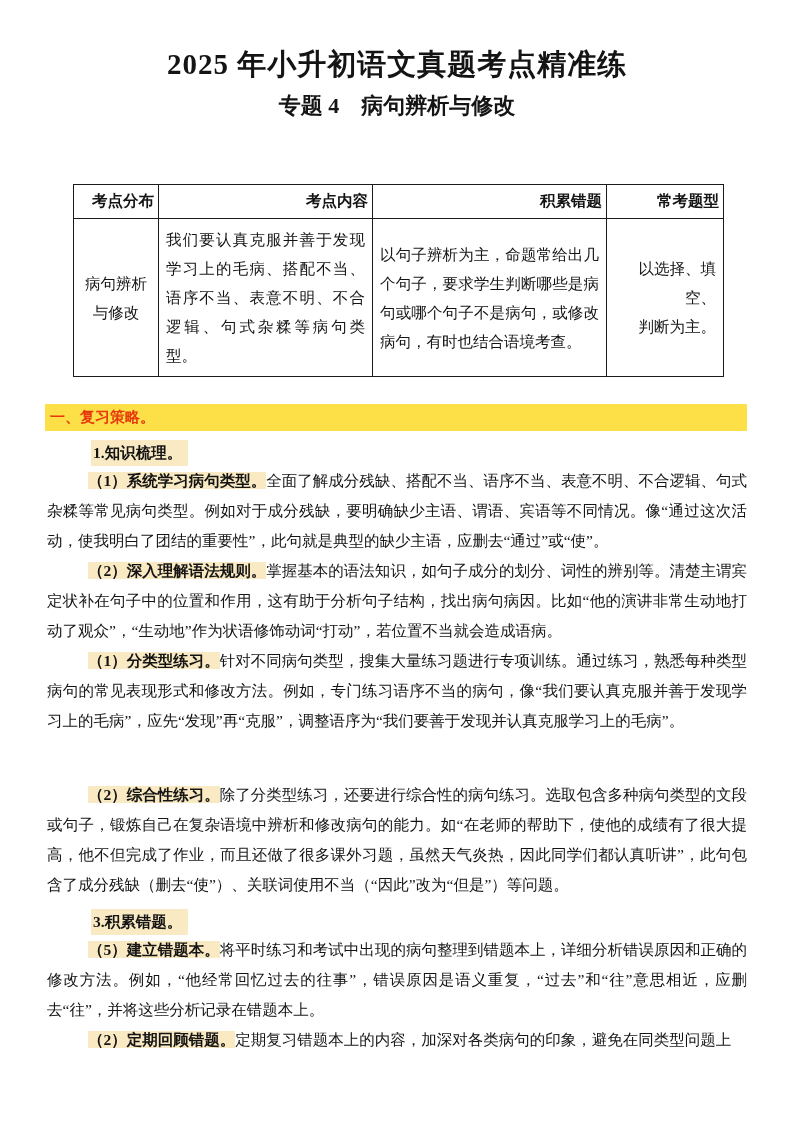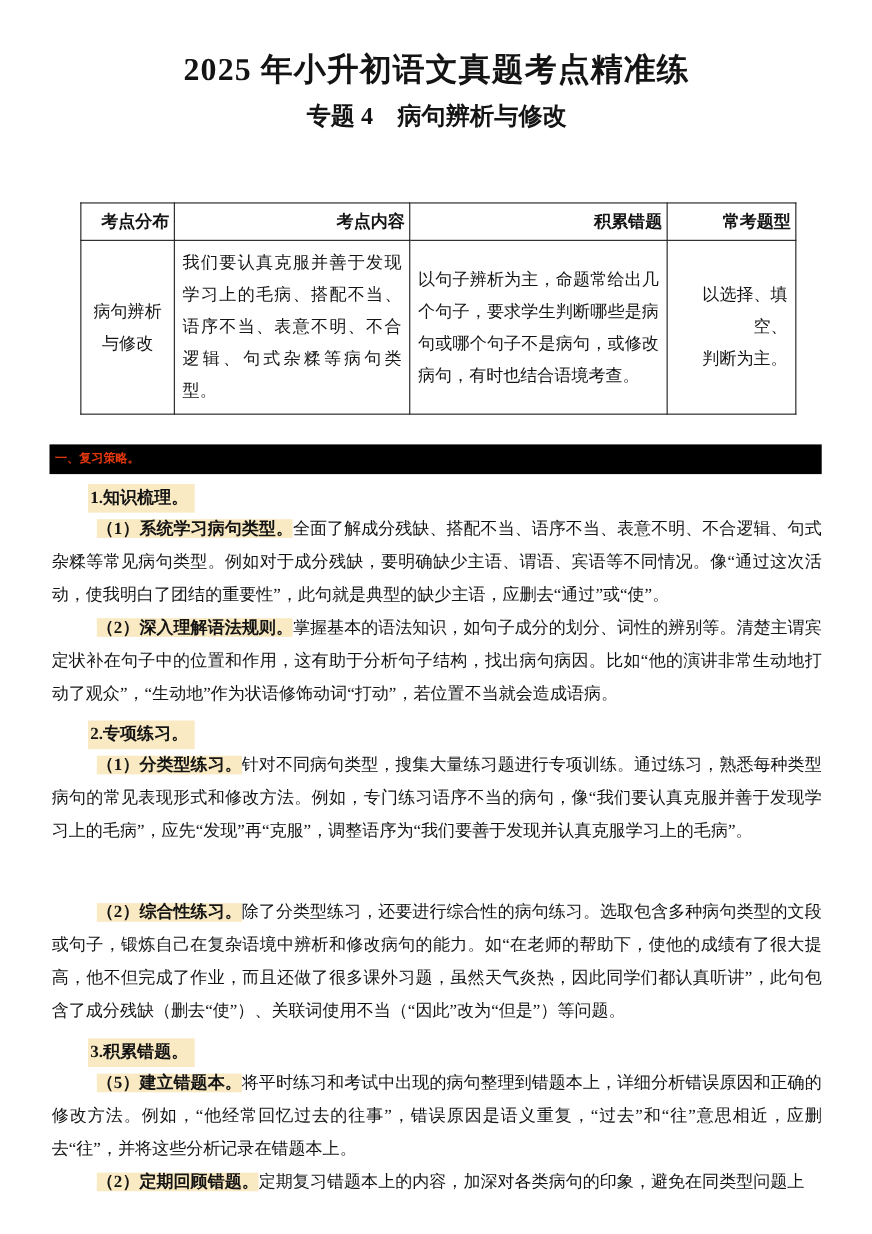--- a/index.html
+++ b/index.html
@@ -66,29 +66,29 @@
   }
   .col1{width:85px;}
   .col2{width:214px;}
   .col3{width:234px;}
   .col4{width:117px;}
   .banner{
     margin:27px 0 0 -2px;
     width:702px;
     height:27px;
     box-sizing:border-box;
-    background:#000000;
+    background:#fde047;
     color:#e5390d;
     font-weight:bold;
-    font-size:11px;
+    font-size:15px;
     line-height:27px;
     padding-left:5px;
   }
   .subhead{
-    margin:9px 0 0 33px;
+    margin:9px 0 0 44px;
     line-height:26px;
   }
   .subhead .subhl{
     display:inline-block;
     background:#faeac3;
     font-weight:bold;
     font-size:15.5px;
     padding:0 6px 0 2px;
   }
   p.para{
@@ -142,23 +142,20 @@
   <div class="banner">一、复习策略。</div>
 
   <div class="subhead">
     <span class="subhl">1.知识梳理。</span>
   </div>
 
   <p class="para"><span class="hl">（1）系统学习病句类型。</span><span>全面了解成分残缺、搭配不当、语序不当、表意不明、不合逻辑、句式杂糅等常见病句类型。例如对于成分残缺，要明确缺少主语、谓语、宾语等不同情况。像“通过这次活动，使我明白了团结的重要性”，此句就是典型的缺少主语，应删去“通过”或“使”。</span></p>
 
   <p class="para"><span class="hl">（2）深入理解语法规则。</span><span>掌握基本的语法知识，如句子成分的划分、词性的辨别等。清楚主谓宾定状补在句子中的位置和作用，这有助于分析句子结构，找出病句病因。比如“他的演讲非常生动地打动了观众”，“生动地”作为状语修饰动词“打动”，若位置不当就会造成语病。</span></p>
 
-  <div class="subhead">
-    <span class="subhl">2.专项练习。</span>
-  </div>
 
   <p class="para"><span class="hl">（1）分类型练习。</span><span>针对不同病句类型，搜集大量练习题进行专项训练。通过练习，熟悉每种类型病句的常见表现形式和修改方法。例如，专门练习语序不当的病句，像“我们要认真克服并善于发现学习上的毛病”，应先“发现”再“克服”，调整语序为“我们要善于发现并认真克服学习上的毛病”。</span></p>
 
   <p class="para gap"><span class="hl">（2）综合性练习。</span><span>除了分类型练习，还要进行综合性的病句练习。选取包含多种病句类型的文段或句子，锻炼自己在复杂语境中辨析和修改病句的能力。如“在老师的帮助下，使他的成绩有了很大提高，他不但完成了作业，而且还做了很多课外习题，虽然天气炎热，因此同学们都认真听讲”，此句包含了成分残缺（删去“使”）、关联词使用不当（“因此”改为“但是”）等问题。</span></p>
 
   <div class="subhead">
     <span class="subhl">3.积累错题。</span>
   </div>
 
   <p class="para"><span class="hl">（5）建立错题本。</span><span>将平时练习和考试中出现的病句整理到错题本上，详细分析错误原因和正确的修改方法。例如，“他经常回忆过去的往事”，错误原因是语义重复，“过去”和“往”意思相近，应删去“往”，并将这些分析记录在错题本上。</span></p>

